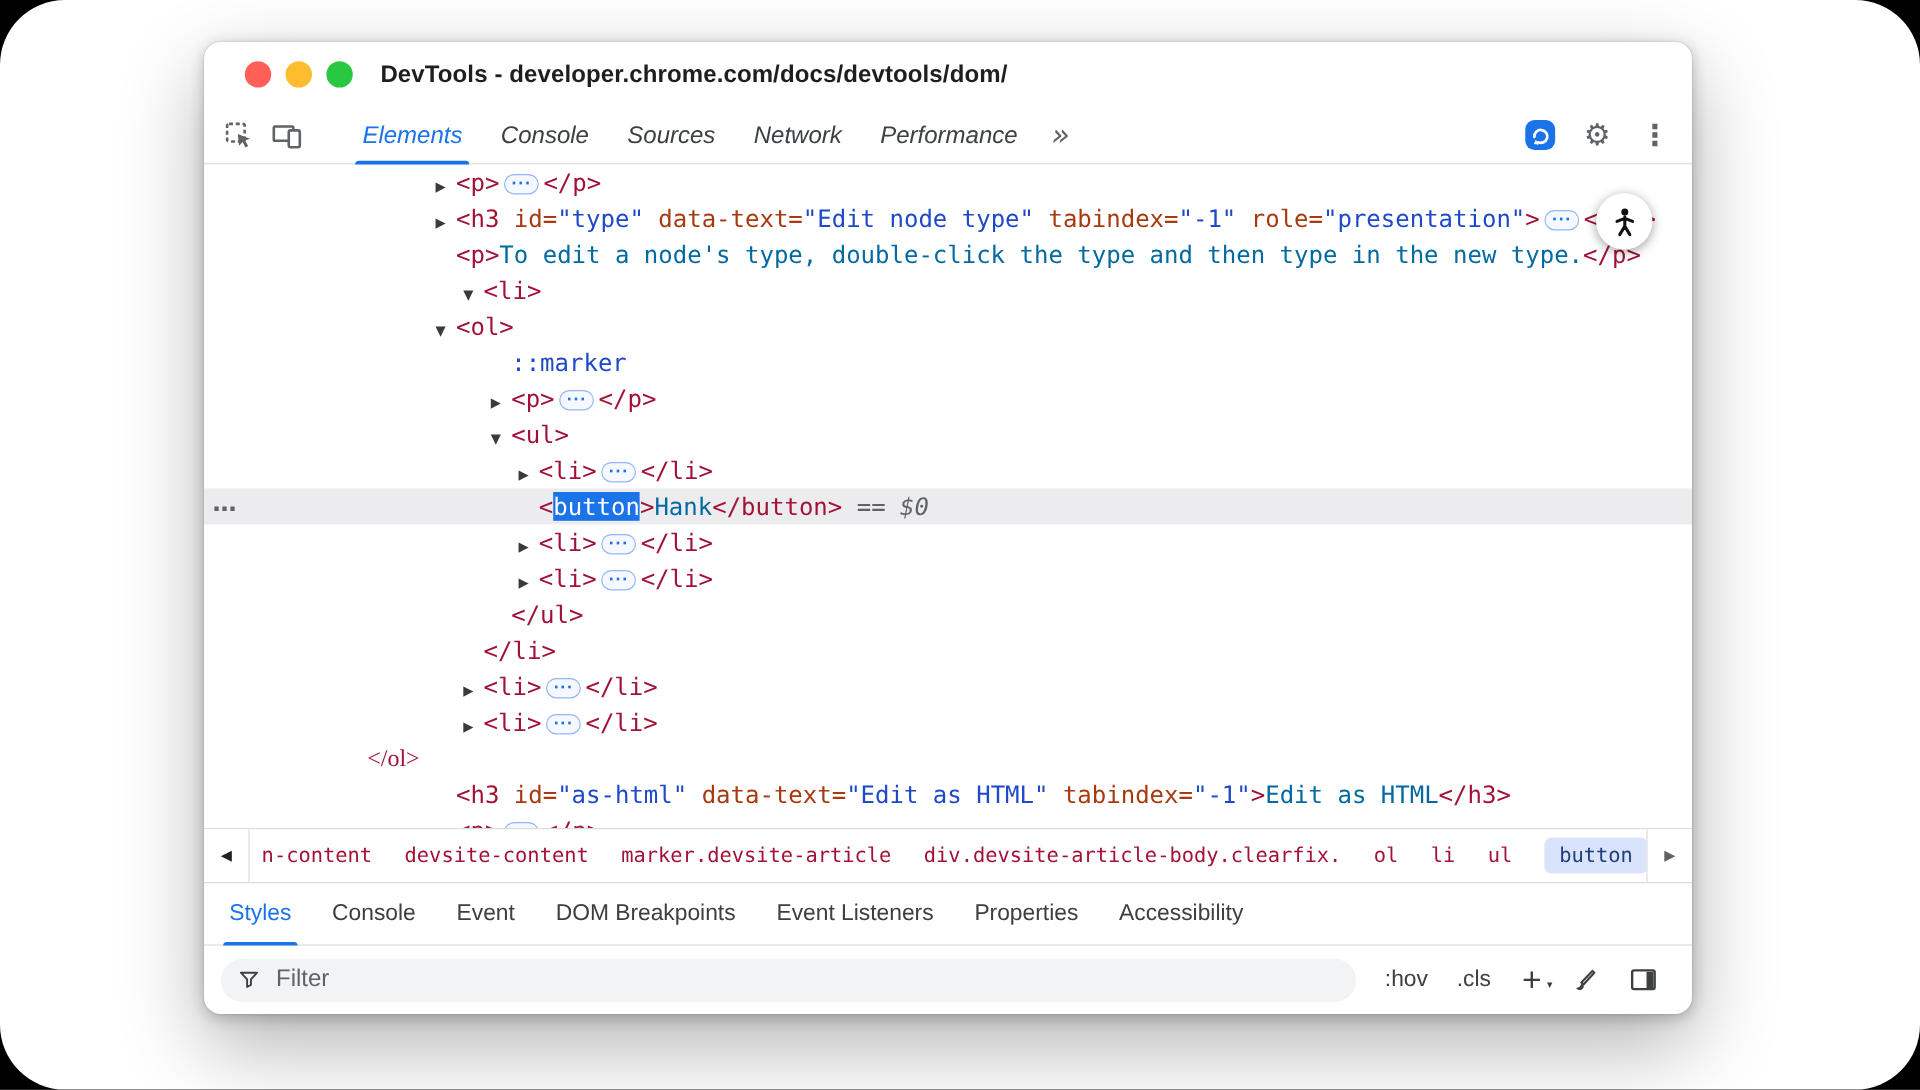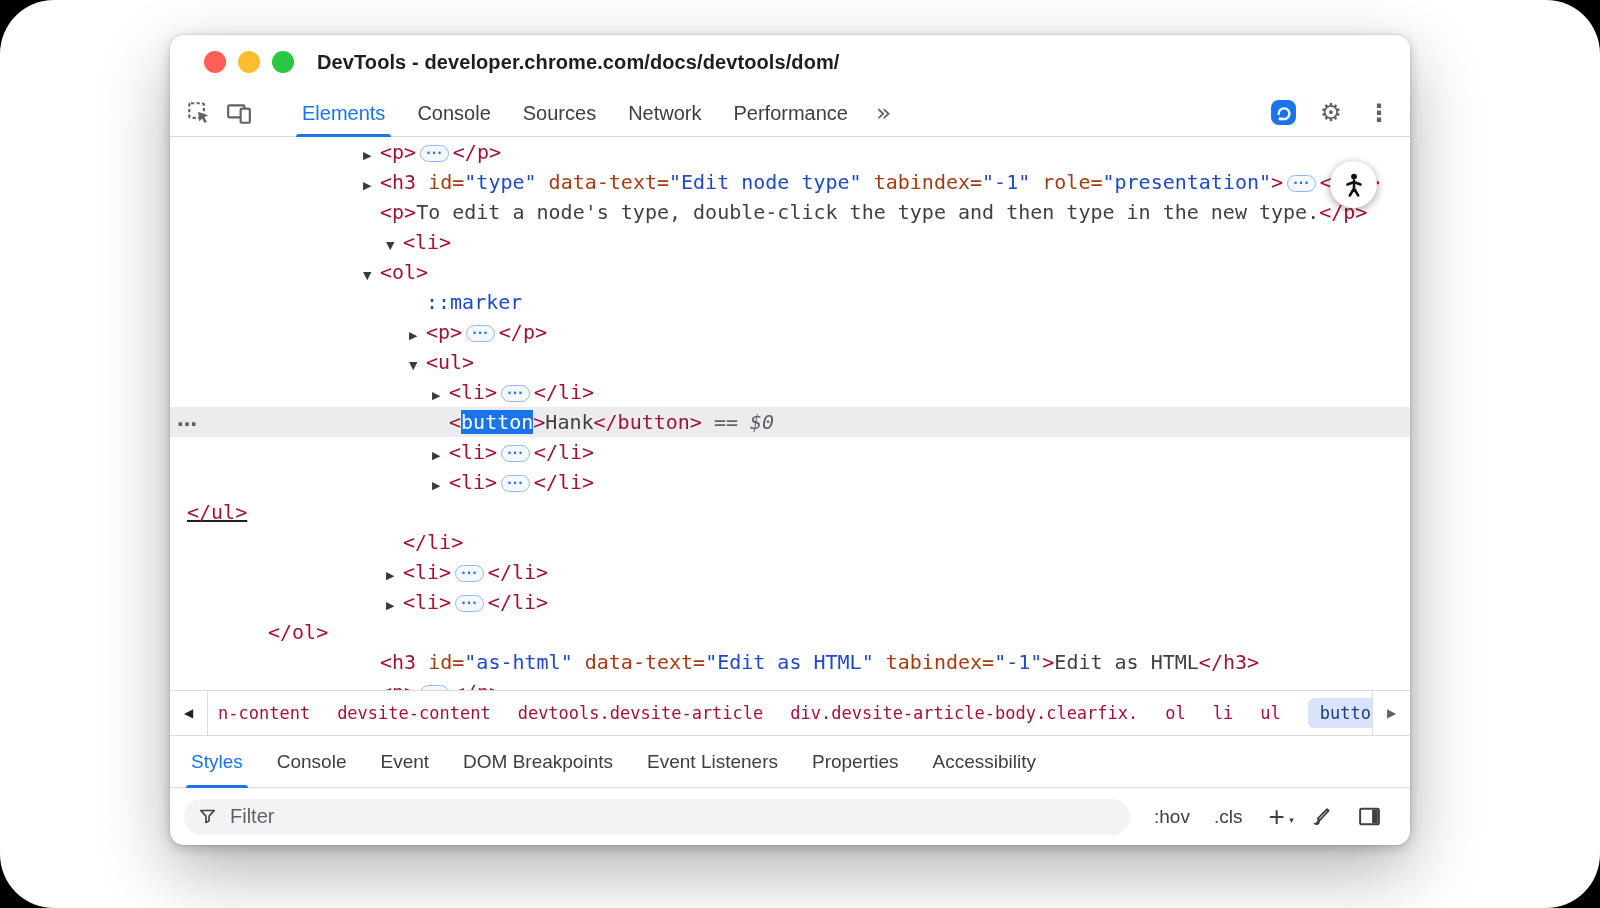--- a/index.html
+++ b/index.html
@@ -14,21 +14,21 @@
 
   
   .titlebar{height:54px;display:flex;align-items:center;padding-left:19px;}
   .lights{display:flex;gap:12px;margin-left:15px;}
   .light{width:22px;height:22px;border-radius:50%;}
   .light.red{background:#ff5f57}.light.yellow{background:#febc2e}.light.green{background:#28c840}
   .title{margin-left:23px;font-size:20px;font-weight:700;color:#1e1e1e;letter-spacing:.1px;}
 
   
   .toolbar{height:48px;border-bottom:1px solid #dadce0;display:flex;align-items:center;
-    padding:0 16px 0 12px;}
+    padding:0 16px 0 12px;font-style:italic;}
   .tool-icon{width:34px;height:34px;display:flex;align-items:center;justify-content:center;
     margin-right:6px;flex:none;}
   .tabstrip{display:flex;height:100%;margin-left:24px;}
   .tab{font-size:20px;color:#3c4043;padding:0 16px;height:48px;line-height:48px;position:relative;white-space:nowrap;}
   .tab.active{color:#1a73e8;}
   .tab.active::after{content:"";position:absolute;left:10px;right:10px;bottom:0;height:3px;
     background:#1a73e8;border-radius:3px 3px 0 0;}
   .more-tabs{font-size:25px;color:#5f6368;padding:0 12px;}
   .toolbar-spacer{flex:1;}
   .right-icon{margin-left:18px;display:flex;align-items:center;justify-content:center;width:30px;height:30px;}
@@ -41,21 +41,21 @@
     font-family:"DejaVu Sans Mono",monospace;font-size:20px;color:#202124;}
   .tree-row{height:30px;line-height:30px;white-space:pre;position:relative;}
   .tree-row.hl{background:#ececef;}
   .row-dots{position:absolute;left:7px;top:-3px;color:#5f6368;letter-spacing:1px;
     font-family:"DejaVu Sans",sans-serif;font-weight:bold;}
   .arrow{display:inline-block;width:17px;font-size:11px;color:#3a3a3a;
     font-family:"DejaVu Sans",sans-serif;}
   .tk-tag{color:#a21236;}
   .tk-attr{color:#a63b10;}
   .tk-val{color:#1e49c8;}
-  .tk-txt{color:#404040;}
+  .tk-txt{color:#0369a1;}
   .tk-marker{color:#1e49c8;}
   .tk-dim{color:#5f6368;}
   .tk-dollar{color:#5f6368;font-style:italic;}
   .tk-sel{background:#1a73e8;color:#fff;}
   .ell{display:inline-block;margin:0 4px;padding:0 5px;border:1px solid #93b6f5;border-radius:9px;
     background:#f5f8ff;color:#1a73e8;font-size:12px;line-height:15px;letter-spacing:1px;
     font-weight:bold;vertical-align:2px;font-family:"DejaVu Sans",sans-serif;}
   .a11y-icon{position:absolute;left:1160px;top:24px;width:47px;height:47px;border-radius:50%;
     background:#fff;box-shadow:0 2px 9px rgba(0,0,0,.38);display:flex;align-items:center;
     justify-content:center;z-index:4;}
@@ -164,37 +164,37 @@
         <div class="tree-row" style="padding-left: 193px;"><span class="arrow"></span><span class="tk tk-tag">&lt;p&gt;</span><span class="tk tk-txt">To edit a node's type, double-click the type and then type in the new type.</span><span class="tk tk-tag">&lt;/p&gt;</span></div>
         <div class="tree-row" style="padding-left: 216px;"><span class="arrow">▼</span><span class="tk tk-tag">&lt;li&gt;</span></div>
         <div class="tree-row" style="padding-left: 193px;"><span class="arrow">▼</span><span class="tk tk-tag">&lt;ol&gt;</span></div>
         <div class="tree-row" style="padding-left: 239px;"><span class="arrow"></span><span class="tk tk-marker">::marker</span></div>
         <div class="tree-row" style="padding-left: 239px;"><span class="arrow">▶</span><span class="tk tk-tag">&lt;p&gt;</span><span class="ell">···</span><span class="tk tk-tag">&lt;/p&gt;</span></div>
         <div class="tree-row" style="padding-left: 239px;"><span class="arrow">▼</span><span class="tk tk-tag">&lt;ul&gt;</span></div>
         <div class="tree-row" style="padding-left: 262px;"><span class="arrow">▶</span><span class="tk tk-tag">&lt;li&gt;</span><span class="ell">···</span><span class="tk tk-tag">&lt;/li&gt;</span></div>
         <div class="tree-row hl" style="padding-left: 262px;"><span class="row-dots">…</span><span class="arrow"></span><span class="tk tk-tag">&lt;</span><span class="tk tk-sel">button</span><span class="tk tk-tag">&gt;</span><span class="tk tk-txt">Hank</span><span class="tk tk-tag">&lt;/button&gt;</span><span class="tk tk-dim"> == </span><span class="tk tk-dollar">$0</span></div>
         <div class="tree-row" style="padding-left: 262px;"><span class="arrow">▶</span><span class="tk tk-tag">&lt;li&gt;</span><span class="ell">···</span><span class="tk tk-tag">&lt;/li&gt;</span></div>
         <div class="tree-row" style="padding-left: 262px;"><span class="arrow">▶</span><span class="tk tk-tag">&lt;li&gt;</span><span class="ell">···</span><span class="tk tk-tag">&lt;/li&gt;</span></div>
-        <div class="tree-row" style=" text-decoration: underline;"><span class="arrow"></span><span class="tk tk-tag">&lt;/ul&gt;</span></div>
+        <div class="tree-row" style="padding-left: 239px;"><span class="arrow"></span><span class="tk tk-tag">&lt;/ul&gt;</span></div>
         <div class="tree-row" style="padding-left: 216px;"><span class="arrow"></span><span class="tk tk-tag">&lt;/li&gt;</span></div>
         <div class="tree-row" style="padding-left: 216px;"><span class="arrow">▶</span><span class="tk tk-tag">&lt;li&gt;</span><span class="ell">···</span><span class="tk tk-tag">&lt;/li&gt;</span></div>
         <div class="tree-row" style="padding-left: 216px;"><span class="arrow">▶</span><span class="tk tk-tag">&lt;li&gt;</span><span class="ell">···</span><span class="tk tk-tag">&lt;/li&gt;</span></div>
-        <div class="tree-row" style="padding-left: 81px;"><span class="arrow"></span><span class="tk tk-tag">&lt;/ol&gt;</span></div>
+        <div class="tree-row" style="padding-left: 119px; font-family: Liberation Serif, serif;"><span class="arrow"></span><span class="tk tk-tag">&lt;/ol&gt;</span></div>
         <div class="tree-row" style="padding-left: 193px;"><span class="arrow"></span><span class="tk tk-tag">&lt;h3 </span><span class="tk tk-attr">id=</span><span class="tk tk-val">"as-html"</span><span class="tk tk-attr"> data-text=</span><span class="tk tk-val">"Edit as HTML"</span><span class="tk tk-attr"> tabindex=</span><span class="tk tk-val">"-1"</span><span class="tk tk-tag">&gt;</span><span class="tk tk-txt">Edit as HTML</span><span class="tk tk-tag">&lt;/h3&gt;</span></div>
         <div class="tree-row" style="padding-left: 193px;"><span class="arrow">▶</span><span class="tk tk-tag">&lt;p&gt;</span><span class="ell">···</span><span class="tk tk-tag">&lt;/p&gt;</span></div>
       </div>
 
     <div class="crumbbar">
       <div class="crumb-scroll left">
         <span>◀</span>
       </div>
       <div class="crumb-list">
           <div class="crumb">n-content</div>
           <div class="crumb">devsite-content</div>
-          <div class="crumb">devtools.devsite-article</div>
+          <div class="crumb">marker.devsite-article</div>
           <div class="crumb">div.devsite-article-body.clearfix.</div>
           <div class="crumb">ol</div>
           <div class="crumb">li</div>
           <div class="crumb">ul</div>
           <div class="crumb active">button</div>
         </div>
       <div class="crumb-scroll right">
         <span>▶</span>
       </div>
     </div>

